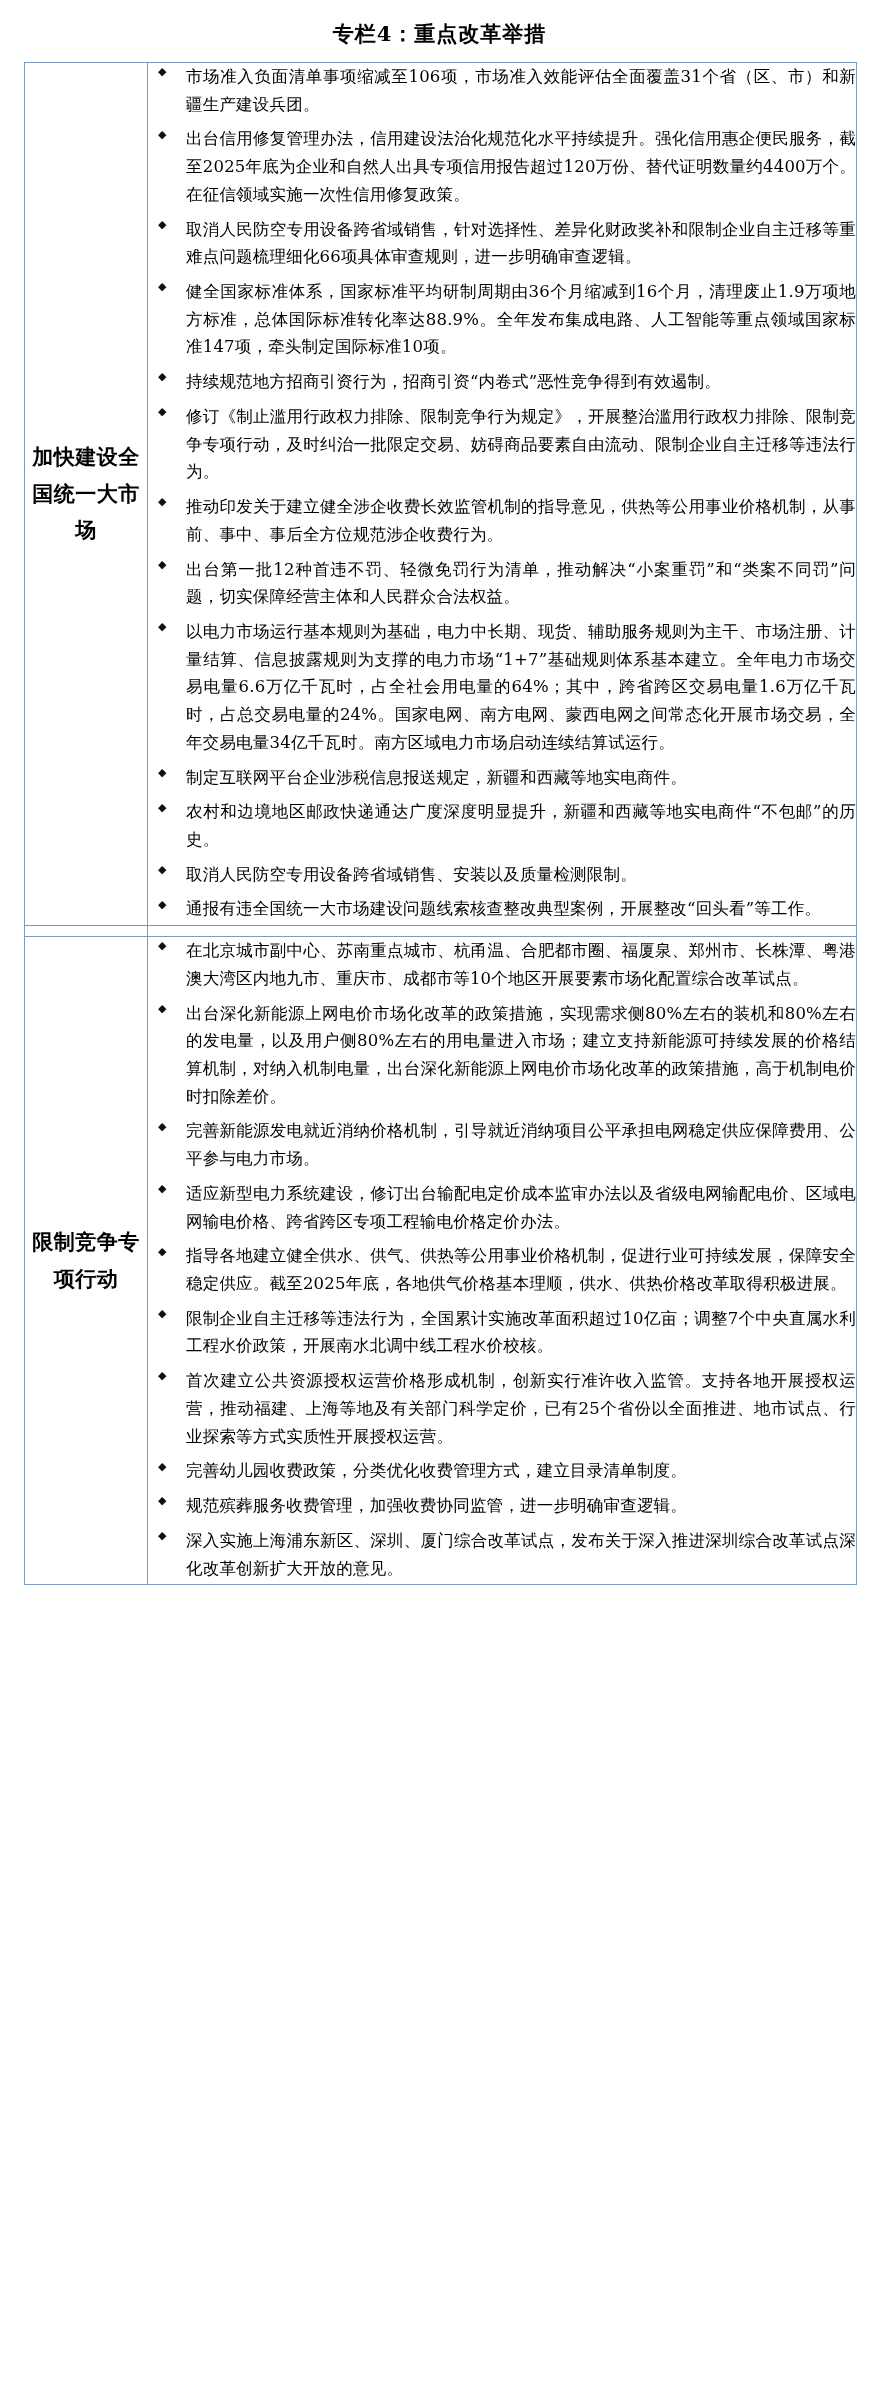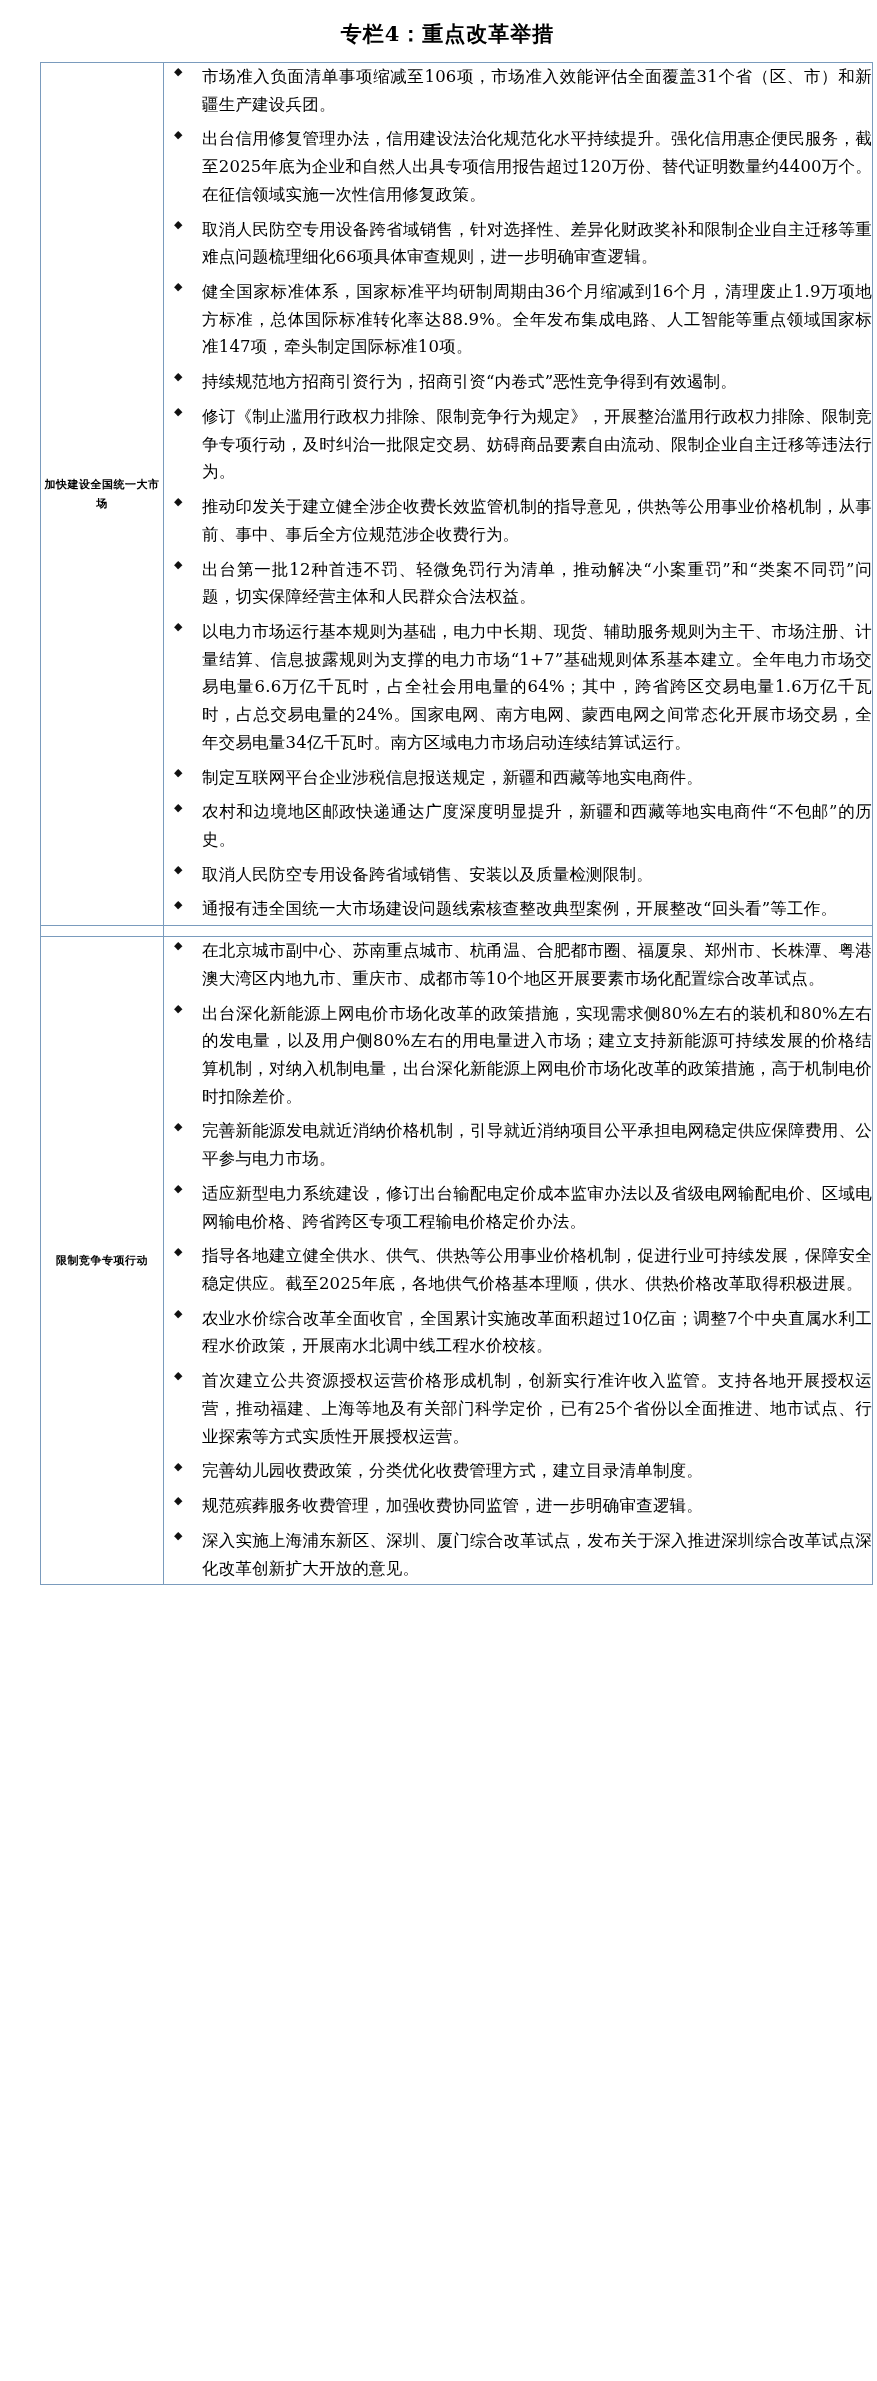--- a/index.html
+++ b/index.html
@@ -8,21 +8,21 @@
     background: #ffffff;
   }
   body {
     width: 877px;
     font-family: "DejaVu Serif", "Liberation Serif", serif;
     color: #000000;
   }
   .page {
     width: 877px;
     box-sizing: border-box;
-    padding: 14px 22px 20px 40px;
+    padding: 14px 22px 20px 24px;
   }
   .doc-title {
     text-align: center;
     font-size: 21px;
     font-weight: bold;
     letter-spacing: 1px;
     margin: 6px 0 14px 0;
     font-family: "DejaVu Serif", "Liberation Serif", serif;
   }
   table.box {
@@ -32,21 +32,21 @@
     margin: 0 auto;
   }
   table.box td {
     border: 1px solid #7a9bbd;
     vertical-align: middle;
     padding: 0;
   }
   td.label-cell {
     width: 122px;
     text-align: center;
-    font-size: 11px;
+    font-size: 21px;
     font-weight: bold;
     line-height: 1.75;
     padding: 6px 4px;
     letter-spacing: 0.5px;
   }
   td.content-cell {
     vertical-align: top;
     padding: 10px 12px 10px 4px;
   }
   ul.items {
@@ -117,21 +117,21 @@
 
       <tr>
         <td class="label-cell">限制竞争专项行动</td>
         <td class="content-cell">
           <ul class="items">
             <li><span class="bullet">◆</span><span>在北京城市副中心、苏南重点城市、杭甬温、合肥都市圈、福厦泉、郑州市、长株潭、粤港澳大湾区内地九市、重庆市、成都市等10个地区开展要素市场化配置综合改革试点。</span></li>
             <li><span class="bullet">◆</span><span>出台深化新能源上网电价市场化改革的政策措施，实现需求侧80%左右的装机和80%左右的发电量，以及用户侧80%左右的用电量进入市场；建立支持新能源可持续发展的价格结算机制，对纳入机制电量，出台深化新能源上网电价市场化改革的政策措施，高于机制电价时扣除差价。</span></li>
             <li><span class="bullet">◆</span><span>完善新能源发电就近消纳价格机制，引导就近消纳项目公平承担电网稳定供应保障费用、公平参与电力市场。</span></li>
             <li><span class="bullet">◆</span><span>适应新型电力系统建设，修订出台输配电定价成本监审办法以及省级电网输配电价、区域电网输电价格、跨省跨区专项工程输电价格定价办法。</span></li>
             <li><span class="bullet">◆</span><span>指导各地建立健全供水、供气、供热等公用事业价格机制，促进行业可持续发展，保障安全稳定供应。截至2025年底，各地供气价格基本理顺，供水、供热价格改革取得积极进展。</span></li>
-            <li><span class="bullet">◆</span><span>农业水价综合改革全面收官，全国累计实施改革面积超过10亿亩；调整7个中央直属水利工程水价政策，开展南水北调中线工程水价校核。</span></li>
+            <li><span class="bullet">◆</span><span>限制企业自主迁移等违法行为，全国累计实施改革面积超过10亿亩；调整7个中央直属水利工程水价政策，开展南水北调中线工程水价校核。</span></li>
             <li><span class="bullet">◆</span><span>首次建立公共资源授权运营价格形成机制，创新实行准许收入监管。支持各地开展授权运营，推动福建、上海等地及有关部门科学定价，已有25个省份以全面推进、地市试点、行业探索等方式实质性开展授权运营。</span></li>
             <li><span class="bullet">◆</span><span>完善幼儿园收费政策，分类优化收费管理方式，建立目录清单制度。</span></li>
             <li><span class="bullet">◆</span><span>规范殡葬服务收费管理，加强收费协同监管，进一步明确审查逻辑。</span></li>
             <li><span class="bullet">◆</span><span>深入实施上海浦东新区、深圳、厦门综合改革试点，发布关于深入推进深圳综合改革试点深化改革创新扩大开放的意见。</span></li>
           </ul>
         </td>
       </tr>
     </tbody>
   </table>
 

